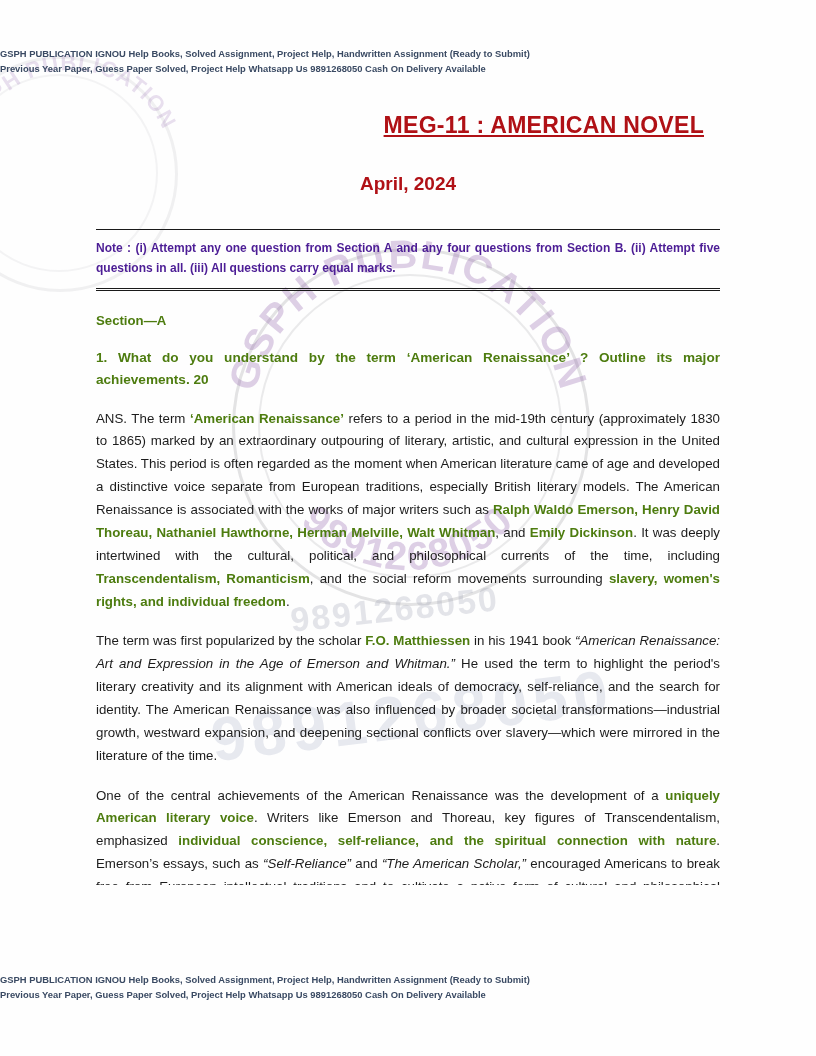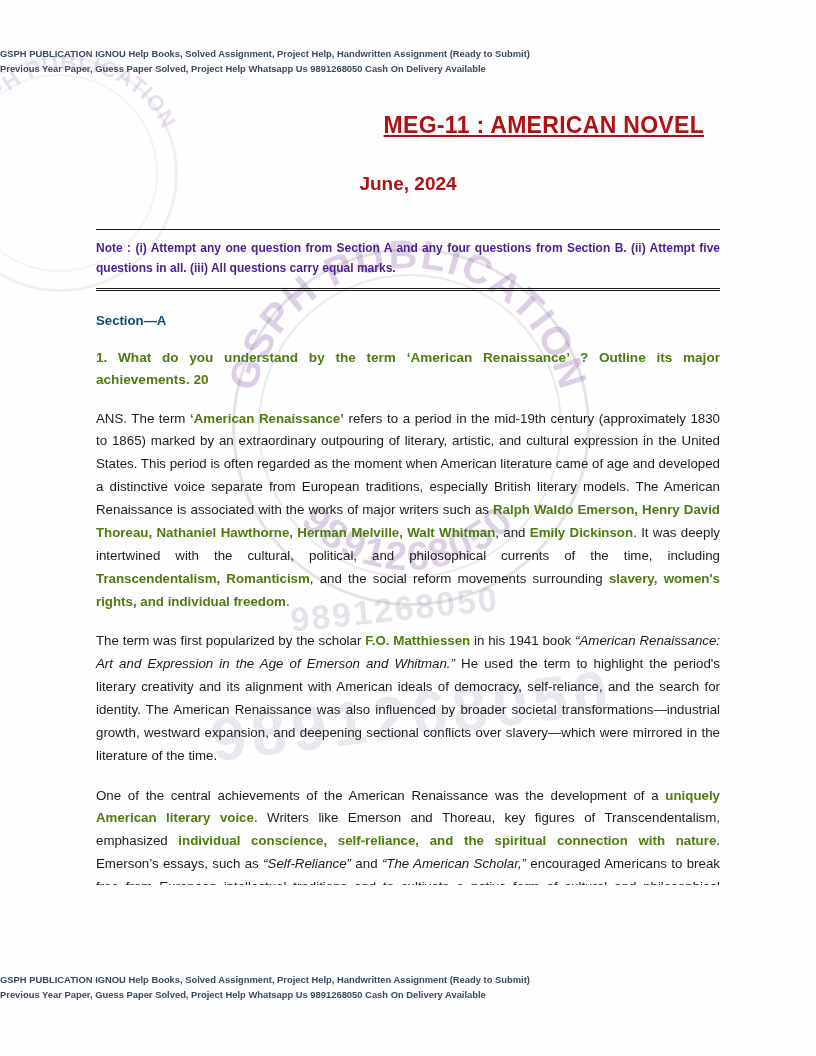--- a/index.html
+++ b/index.html
@@ -171,21 +171,21 @@
     line-height: 1.65;
     text-align: justify;
     color: #4c1d95;
     margin: 0;
   }
 
   .section-label {
     margin-top: 22px;
     font-size: 13.2px;
     font-weight: bold;
-    color: #0c4a6e;
+    color: #4d7c0f;
   }
 
   .question {
     margin-top: 19px;
     font-size: 13.6px;
     font-weight: bold;
     line-height: 1.62;
     color: #4d7c0f;
     text-align: justify;
   }
@@ -240,21 +240,21 @@
   </div>
 
   <div class="runhead top">
     <div>GSPH PUBLICATION IGNOU Help Books, Solved Assignment, Project Help, Handwritten Assignment (Ready to Submit)</div>
     <div>Previous Year Paper, Guess Paper Solved, Project Help Whatsapp Us 9891268050 Cash On Delivery Available</div>
   </div>
 
   <div class="content">
 
     <h1 class="doc-title">MEG-11 : AMERICAN NOVEL</h1>
-    <h2 class="doc-subtitle">June, 2024</h2>
+    <h2 class="doc-subtitle">April, 2024</h2>
 
     <div class="note-box">
       <p class="note-text">Note : (i) Attempt any one question from Section A and any four questions from Section B. (ii) Attempt five questions in all. (iii) All questions carry equal marks.</p>
     </div>
 
     <div class="section-label">Section—A</div>
 
     <div class="question">1. What do you understand by the term ‘American Renaissance’ ? Outline its major achievements. 20</div>
 
     <div class="para"><span>ANS. The term </span><b>‘American Renaissance’</b><span> refers to a period in the mid-19th century (approximately 1830 to 1865) marked by an extraordinary outpouring of literary, artistic, and cultural expression in the United States. This period is often regarded as the moment when American literature came of age and developed a distinctive voice separate from European traditions, especially British literary models. The American Renaissance is associated with the works of major writers such as </span><b>Ralph Waldo Emerson, Henry David Thoreau, Nathaniel Hawthorne, Herman Melville, Walt Whitman</b><span>, and </span><b>Emily Dickinson</b><span>. It was deeply intertwined with the cultural, political, and philosophical currents of the time, including </span><b>Transcendentalism, Romanticism</b><span>, and the social reform movements surrounding </span><b>slavery, women's rights, and individual freedom</b><span>.</span></div>

